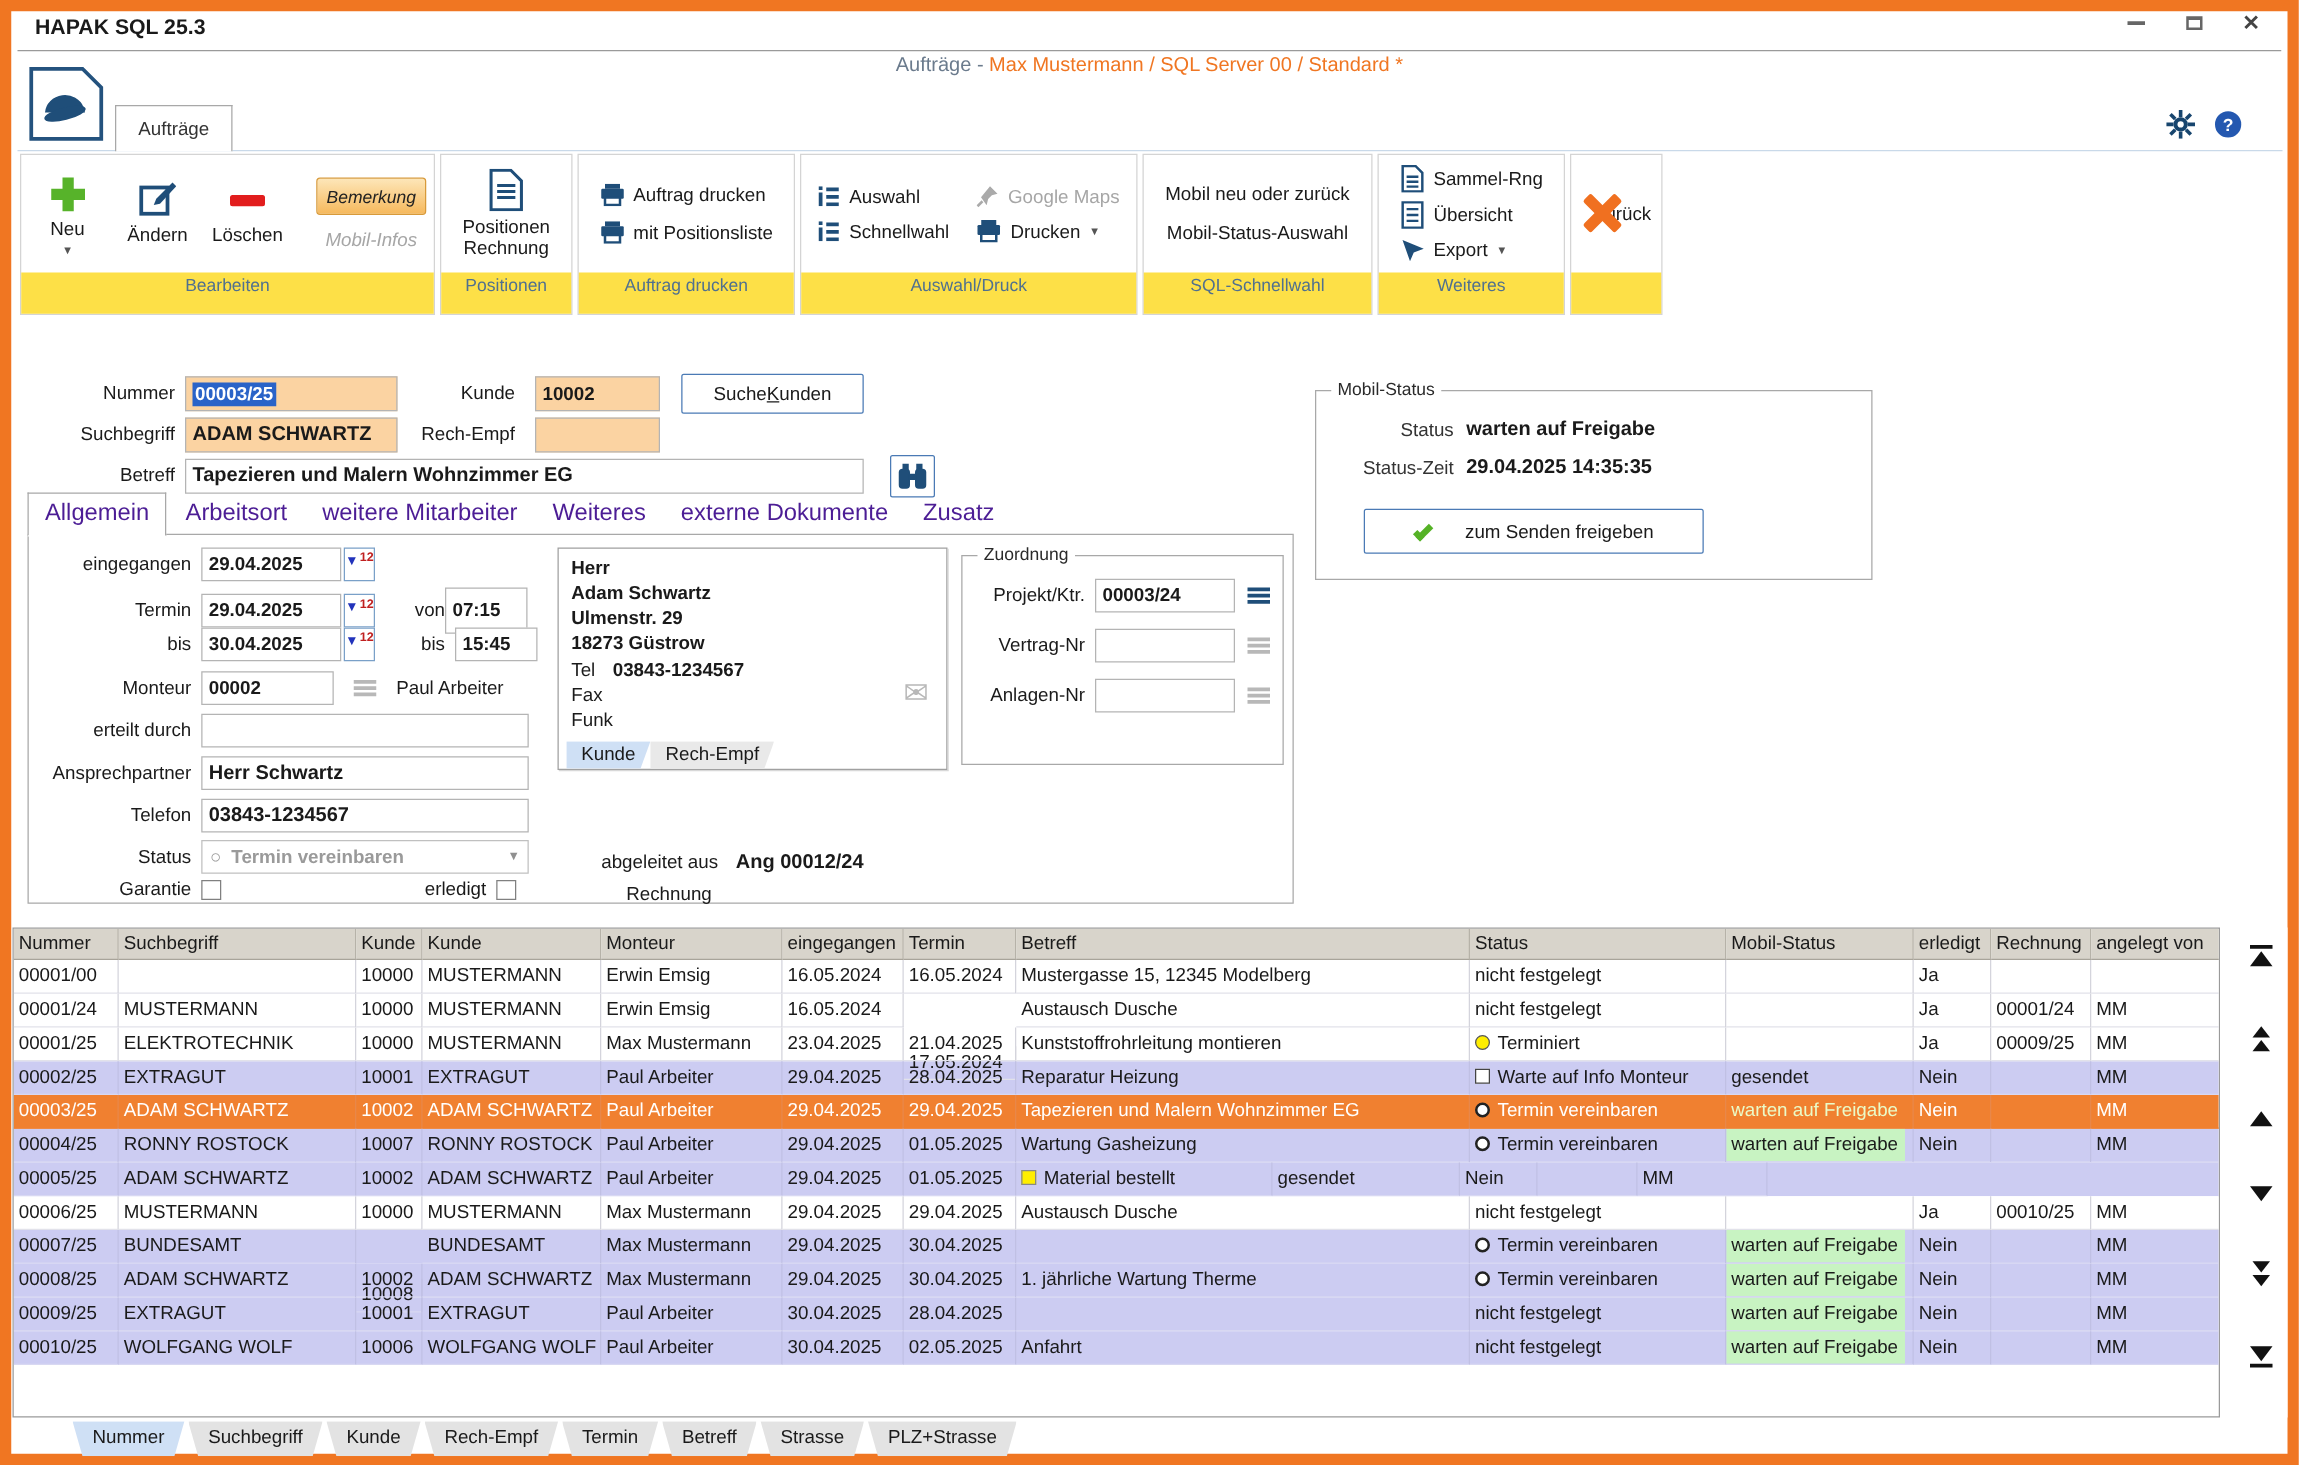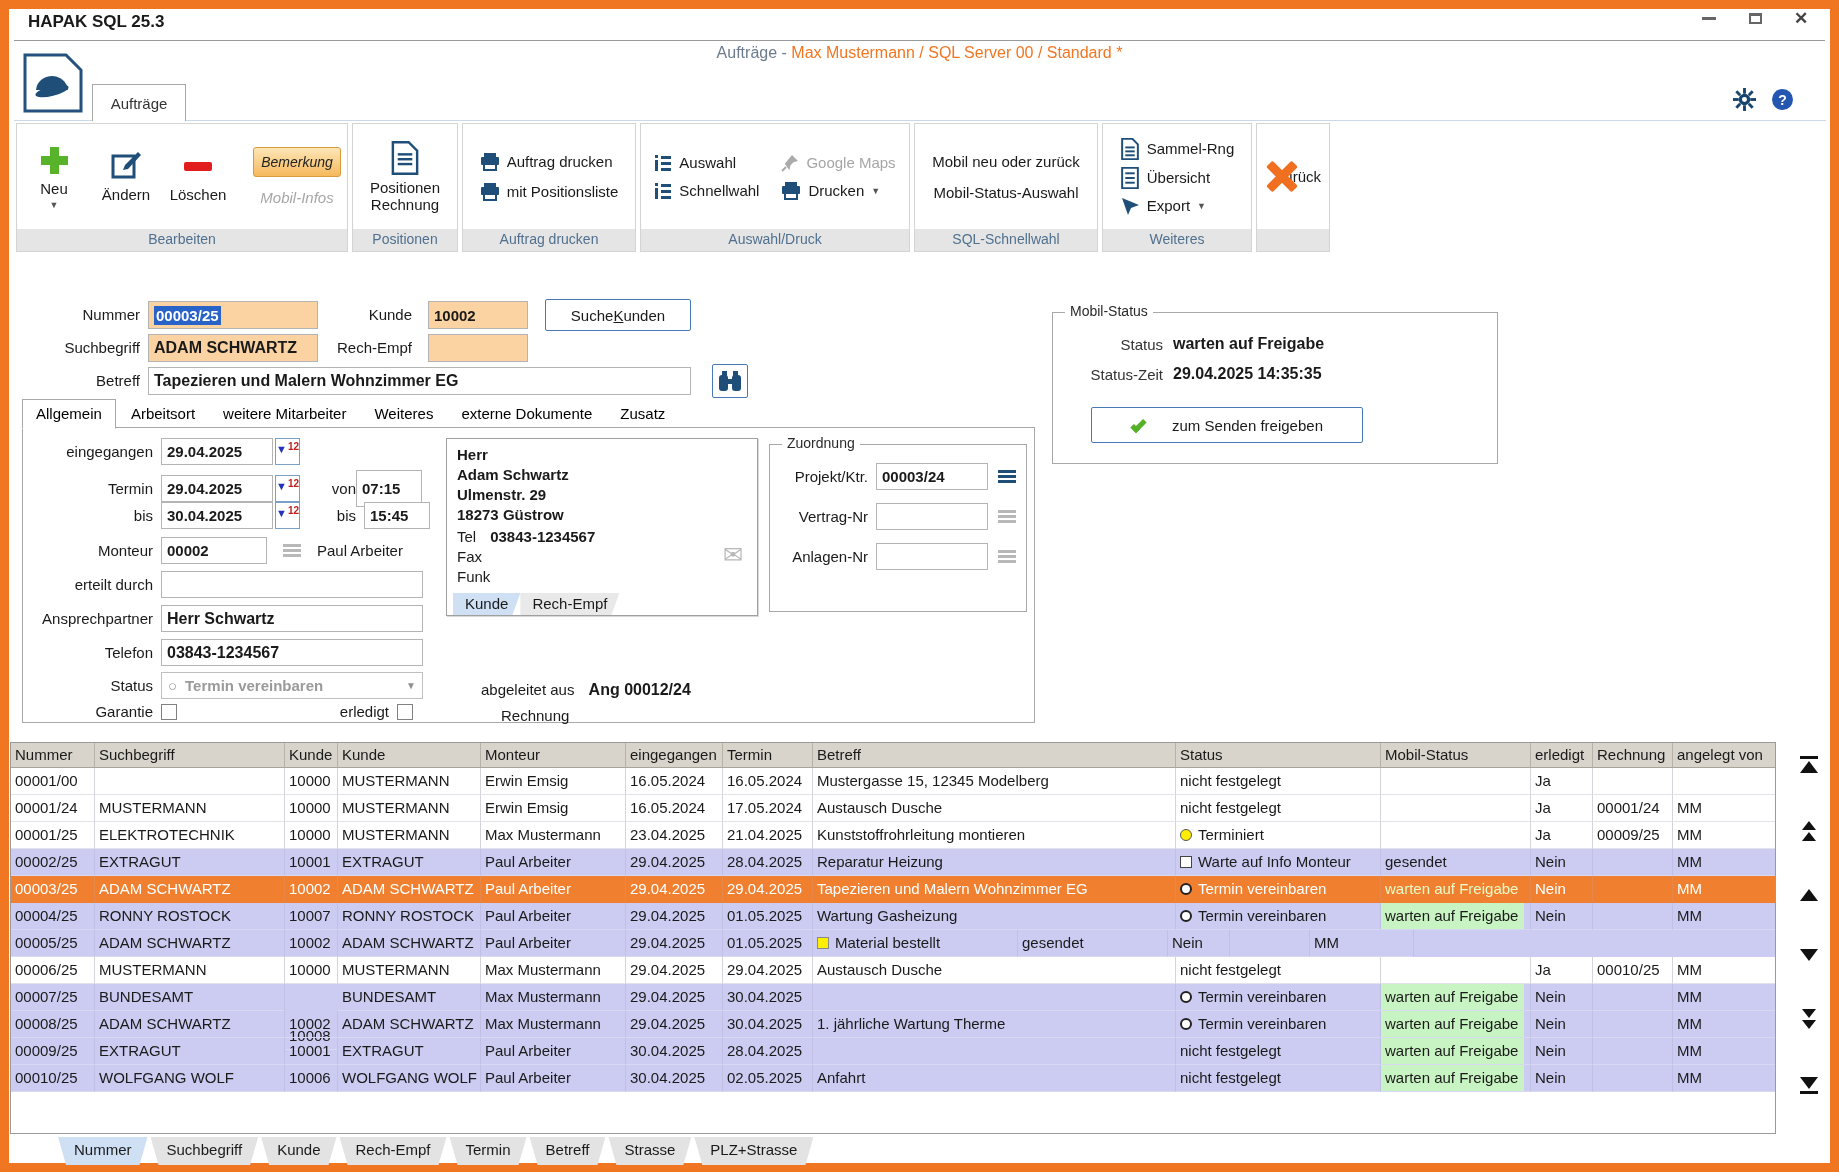--- a/index.html
+++ b/index.html
@@ -27,21 +27,21 @@
                font-size:14px; display:flex; align-items:center; justify-content:center; }
   .ribbon-tab { left:92px; top:84px; width:94px; height:37px; background:#fff; border:1px solid #a8a8a8;
                 border-bottom:none; z-index:5; display:flex; align-items:center; justify-content:center;
                 font-size:15px; color:#333; }
 
   
   .ribbon { left:14px; top:120px; width:1812px; height:132px; border-top:1px solid #c9d9e9;
             display:flex; gap:4px; padding:2px 2px 0 2px; }
   .rgroup { border:1px solid #d4d4d4; display:flex; flex-direction:column; background:#fff; }
   .rg-content { flex:1; display:flex; align-items:center; justify-content:center; padding:4px 8px; gap:10px; }
-  .rg-label { height:22px; background:#e5e5e5; color:#50708f; font-size:14px; text-align:center; line-height:21px; }
+  .rg-label { height:33px; background:#fde047; color:#50708f; font-size:14px; text-align:center; line-height:21px; }
   .bigbtn { display:flex; flex-direction:column; align-items:center; justify-content:flex-start; gap:5px;
             min-width:62px; font-size:15px; padding:4px 2px; }
   .plus { position:relative; width:30px; height:30px; }
   .plus::before { content:''; position:absolute; left:11px; top:2px; width:9px; height:27px; background:#57b32a; }
   .plus::after  { content:''; position:absolute; top:11px; left:2px; width:27px; height:9px; background:#57b32a; }
   .redbar { width:28px; height:9px; background:#e21d1d; border-radius:2px; margin:11px 0 10px; }
   .caret { font-size:9px; color:#555; line-height:6px; }
   .vsep { width:1px; background:#d8d8d8; align-self:stretch; margin:4px 2px; }
   .bemerkung-btn { width:88px; height:30px; border:1px solid #d89a3a; border-radius:3px;
                    background:linear-gradient(#fde6b8,#f6b95d); font-size:14px; color:#222;
@@ -67,21 +67,21 @@
          font-size:15px; border-radius:2px; }
   .calbtn { width:25px; height:27px; border:1px solid #7aa0c8; background:#fff; display:flex; align-items:flex-start;
             justify-content:center; gap:1px; padding-top:3px; margin-left:2px; }
   .cal-arrow { color:#2233bb; font-size:11px; line-height:14px; }
   .cal-12 { color:#c02020; font-size:10px; font-weight:bold; line-height:10px; }
   .ham { position:relative; width:18px; height:13px; display:inline-block; }
   .ham i { position:absolute; left:0; width:18px; height:3px; background:#b8b8b8; display:block; }
   .ham i:nth-child(1){top:0;} .ham i:nth-child(2){top:5px;} .ham i:nth-child(3){top:10px;}
   .ham.blue i { background:#1f4e79; }
   .tabsrow { left:22px; top:398px; height:30px; display:flex; align-items:flex-end; gap:2px; z-index:3; }
-  .ftab { padding:5px 13px 6px; font-size:15px; color:#000000; }
+  .ftab { padding:5px 13px 6px; font-size:19px; color:#4c1d95; }
   .ftab.active { background:#fff; border:1px solid #a8a8a8; border-bottom:1px solid #fff; margin-bottom:-1px; }
   .panel { left:22px; top:427px; width:1013px; height:296px; border:1px solid #a8a8a8; background:#fff; }
   .prow { position:absolute; display:flex; align-items:center; }
   .prow .flabel { width:130px; margin-right:8px; }
   .combo { border:1px solid #c0c0c0; background:#fff; font-size:15px; color:#9a9a9a; font-weight:bold;
            display:flex; align-items:center; padding:0 6px; gap:8px; }
   .combo .dd { margin-left:auto; color:#909090; font-size:10px; }
   .cbx { width:16px; height:16px; border:1px solid #808080; background:#fff; }
   
   .card { position:absolute; left:423px; top:10px; width:312px; height:178px; border:1px solid #a0a0a0;
@@ -620,21 +620,21 @@
         <div class="td" style="width: 80px;"><span></span></div>
         <div class="td" style="width: 104px;"><span></span></div>
       </div>
       <div class="tr">
         <div class="td" style="width: 84px;"><span>00001/24</span></div>
         <div class="td" style="width: 190px;"><span>MUSTERMANN</span></div>
         <div class="td" style="width: 53px;"><span>10000</span></div>
         <div class="td" style="width: 143px;"><span>MUSTERMANN</span></div>
         <div class="td" style="width: 145px;"><span>Erwin Emsig</span></div>
         <div class="td" style="width: 97px;"><span>16.05.2024</span></div>
-        <div class="td" style="width: 90px;"><span>17.05.2024</span></div>
+        <div class="td" style="width: 90px; margin-top: 42px;"><span>17.05.2024</span></div>
         <div class="td" style="width: 363px;"><span>Austausch Dusche</span></div>
         <div class="td" style="width: 205px;"><span>nicht festgelegt</span></div>
         <div class="td" style="width: 150px;"><span></span></div>
         <div class="td" style="width: 62px;"><span>Ja</span></div>
         <div class="td" style="width: 80px;"><span>00001/24</span></div>
         <div class="td" style="width: 104px;"><span>MM</span></div>
       </div>
       <div class="tr">
         <div class="td" style="width: 84px;"><span>00001/25</span></div>
         <div class="td" style="width: 190px;"><span>ELEKTROTECHNIK</span></div>

